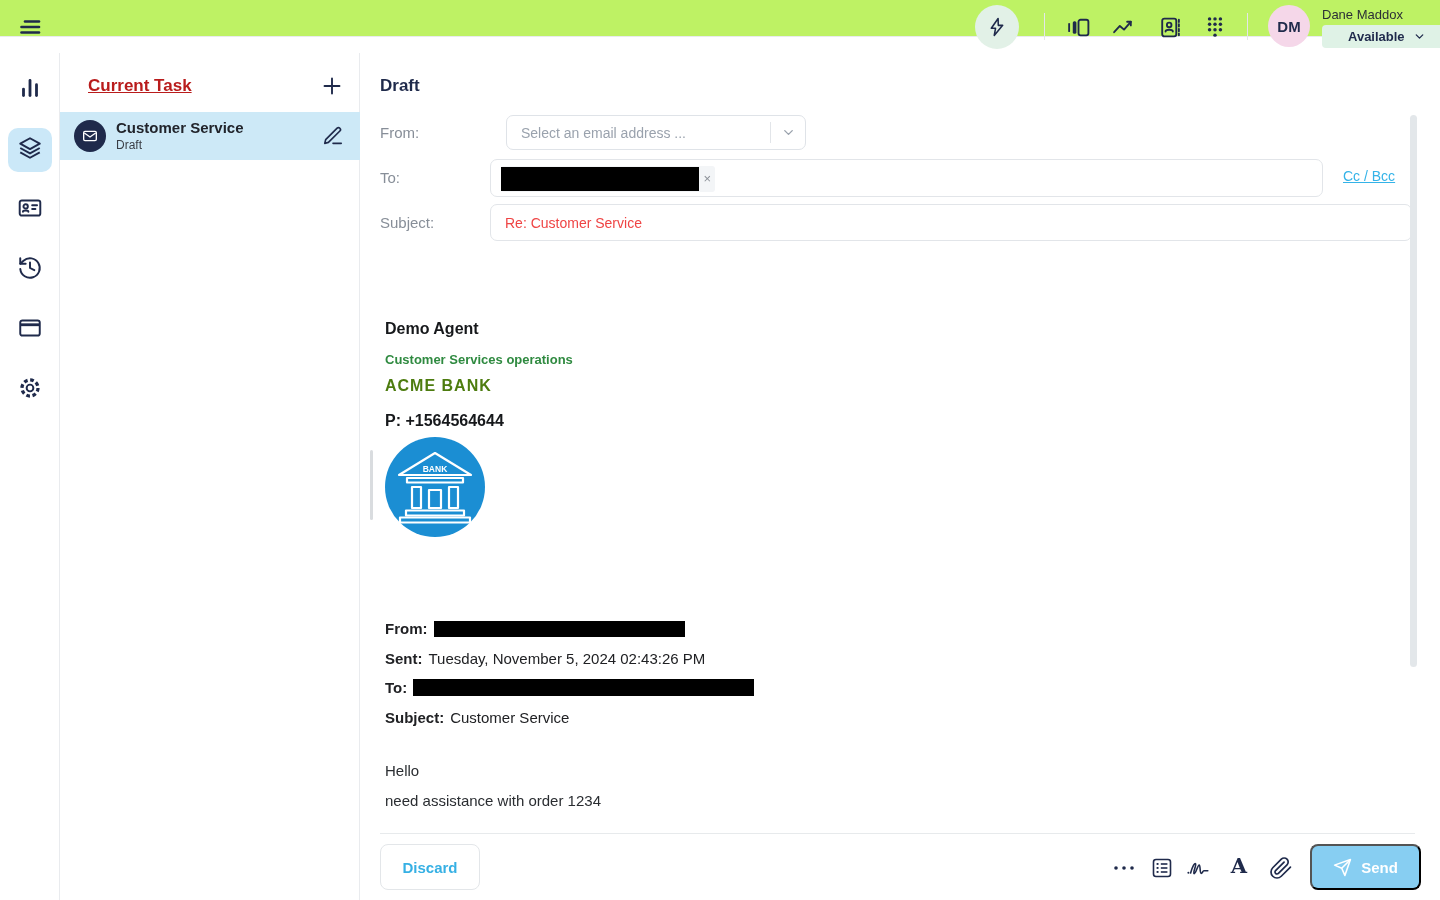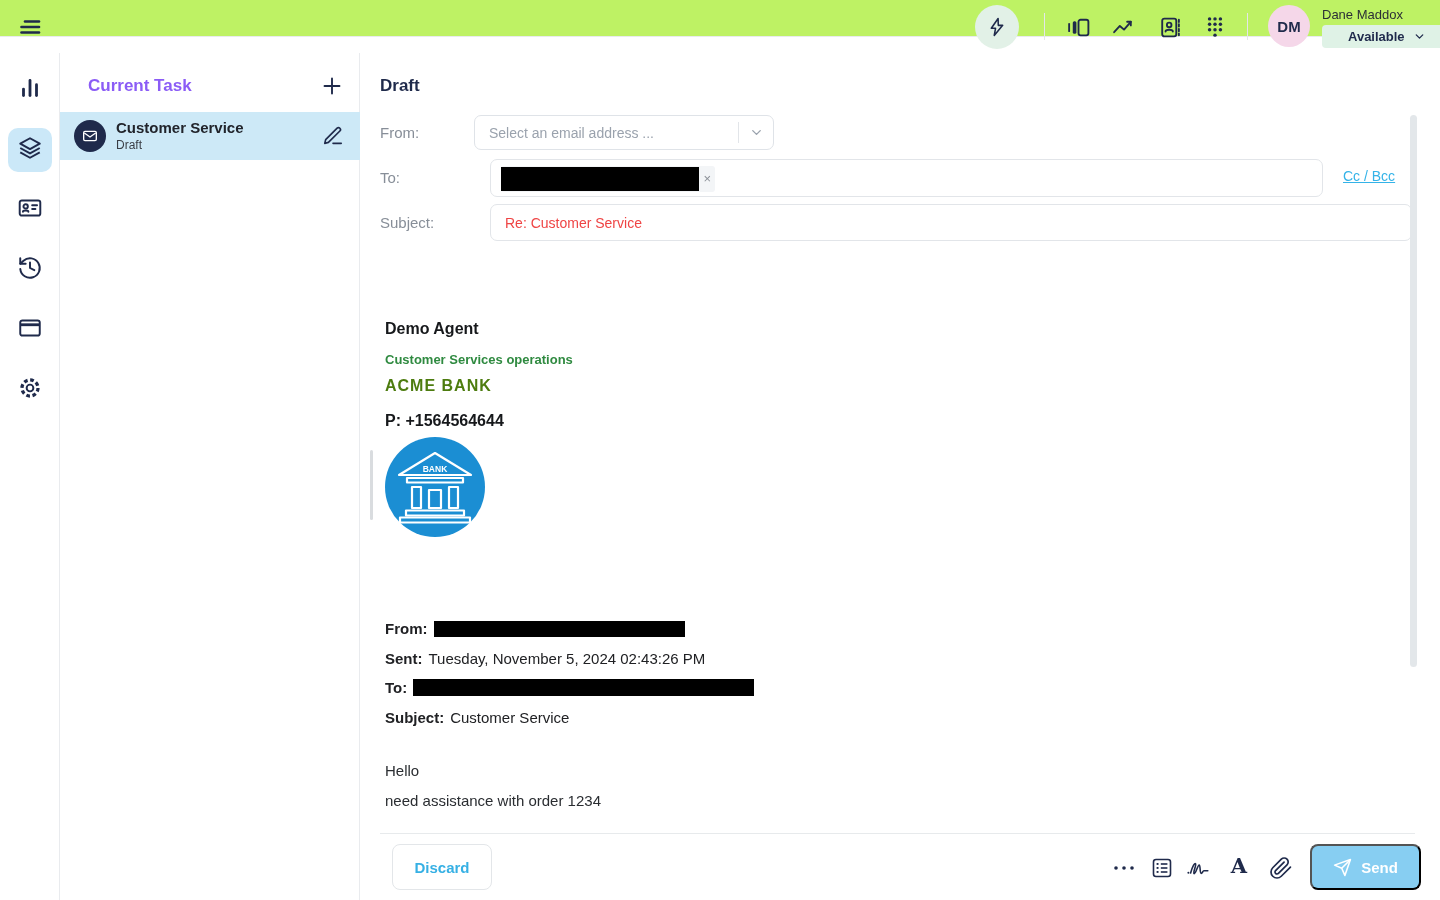--- a/index.html
+++ b/index.html
@@ -18,34 +18,34 @@
   #status-pill svg { width:13px; height:13px; }
 
   
   #rail { position:absolute; left:0; top:53px; width:60px; height:847px; background:#fff; border-right:1px solid #e9ebee; }
   .rail-item { position:absolute; left:8px; width:44px; height:44px; border-radius:10px; display:flex; align-items:center; justify-content:center; cursor:pointer; }
   .rail-item svg { width:26px; height:26px; }
   .rail-item.active { background:#cbe8f8; }
 
   
   #task-panel { position:absolute; left:60px; top:53px; width:300px; height:847px; background:#fff; border-right:1px solid #e9ebee; }
-  #task-title { position:absolute; left:28px; top:23px; font-size:17px; font-weight:bold; color:#8b5cf6; }
+  #task-title { position:absolute; left:28px; top:23px; font-size:17px; font-weight:bold; color:#b91c1c;text-decoration:underline; }
   #add-task { position:absolute; right:15px; top:21px; width:24px; height:24px; cursor:pointer; }
   #task-item { position:absolute; left:0; top:59px; width:300px; height:48px; background:#cde9f7; cursor:pointer; }
   #task-avatar { position:absolute; left:14px; top:8px; width:32px; height:32px; border-radius:50%; background:#1f2a4b; display:flex; align-items:center; justify-content:center; }
   #task-avatar svg { width:16px; height:16px; }
   #task-item-title { position:absolute; left:56px; top:7px; font-size:15px; font-weight:bold; color:#21242b; }
   #task-item-sub { position:absolute; left:56px; top:26px; font-size:12px; color:#3a3e45; }
   #task-edit { position:absolute; right:16px; top:13px; width:22px; height:22px; cursor:pointer; }
 
   
   #main { position:absolute; left:360px; top:53px; width:1080px; height:847px; background:#fff; }
   #draft-title { position:absolute; left:20px; top:23px; font-size:17px; font-weight:bold; color:#1f2a4b; }
   .row-label { position:absolute; left:20px; font-size:15px; color:#878e98; }
-  #from-select { position:absolute; left:114px; top:62px; width:300px; height:35px; border:1px solid #dfe3e8; border-radius:7px; display:flex; align-items:center; cursor:pointer; background:#fff; }
+  #from-select { position:absolute; left:146px; top:62px; width:300px; height:35px; border:1px solid #dfe3e8; border-radius:7px; display:flex; align-items:center; cursor:pointer; background:#fff; }
   #from-placeholder { padding-left:14px; font-size:14px; color:#9aa2ad; flex:1; }
   #from-select .sep { width:1px; height:21px; background:#e2e5e9; }
   #from-select .chev { width:34px; display:flex; align-items:center; justify-content:center; }
   #from-select .chev svg { width:15px; height:15px; }
   #to-input { position:absolute; left:130px; top:106px; width:833px; height:38px; border:1px solid #e2e5e9; border-radius:7px; background:#fff; cursor:text; }
   #to-chip { position:absolute; left:10px; top:6px; width:214px; height:26px; background:#f3f5f7; border-radius:3px; }
   #to-redaction { position:absolute; left:0; top:1px; width:198px; height:24px; background:#000; }
   #chip-close { position:absolute; right:4px; top:5px; font-size:13px; color:#8b9097; cursor:pointer; line-height:16px; }
   #ccbcc-link { position:absolute; left:983px; top:115px; font-size:14px; color:#34b3e8; text-decoration:underline; cursor:pointer; }
   #subject-input { position:absolute; left:130px; top:151px; width:922px; height:37px; border:1px solid #e2e5e9; border-radius:7px; padding:0 14px; font-size:14px; color:#ef4444; font-family:"Liberation Sans", sans-serif; outline:none; }
@@ -62,21 +62,21 @@
   
   #quoted { position:absolute; left:25px; top:561px; font-size:15px; color:#202124; }
   #quoted .qline { height:29.5px; display:flex; align-items:center; }
   #quoted b { font-weight:bold; margin-right:6px; }
   .redact { display:inline-block; background:#000; height:16px; }
   #quoted-body { position:absolute; left:25px; top:703px; font-size:15px; color:#2a2d31; }
   #quoted-body .bline { height:29.5px; display:flex; align-items:center; }
 
   
   #footer-divider { position:absolute; left:20px; top:780px; width:1035px; height:1px; background:#e7eaec; }
-  #discard-btn { position:absolute; left:20px; top:791px; width:100px; height:46px; border:1px solid #e3e6e9; border-radius:8px; background:#fff; color:#36b0e4; font-weight:bold; font-size:15px; display:flex; align-items:center; justify-content:center; cursor:pointer;margin-left:12px; }
+  #discard-btn { position:absolute; left:20px; top:791px; width:100px; height:46px; border:1px solid #e3e6e9; border-radius:8px; background:#fff; color:#36b0e4; font-weight:bold; font-size:15px; display:flex; align-items:center; justify-content:center; cursor:pointer; }
   .ft-icon { position:absolute; top:803px; width:24px; height:24px; cursor:pointer; }
   .ft-icon svg { width:100%; height:100%; display:block; }
   #font-icon { font-family:"DejaVu Serif", serif; font-weight:bold; font-size:21px; color:#1f2a4b; top:800px; text-align:center; }
   #send-btn { position:absolute; left:950px; top:791px; width:111px; height:46px; border-radius:8px; background:#87cef2; color:#fff; font-weight:bold; font-size:15px; display:flex; align-items:center; justify-content:center; gap:9px; cursor:pointer; }
   #send-btn svg { width:19px; height:19px; }
 
   #scrollbar-thumb { position:absolute; left:1410px; top:115px; width:7px; height:552px; background:#e3e7ea; border-radius:4px; cursor:pointer; }
 </style>
 </head>
 <body>

